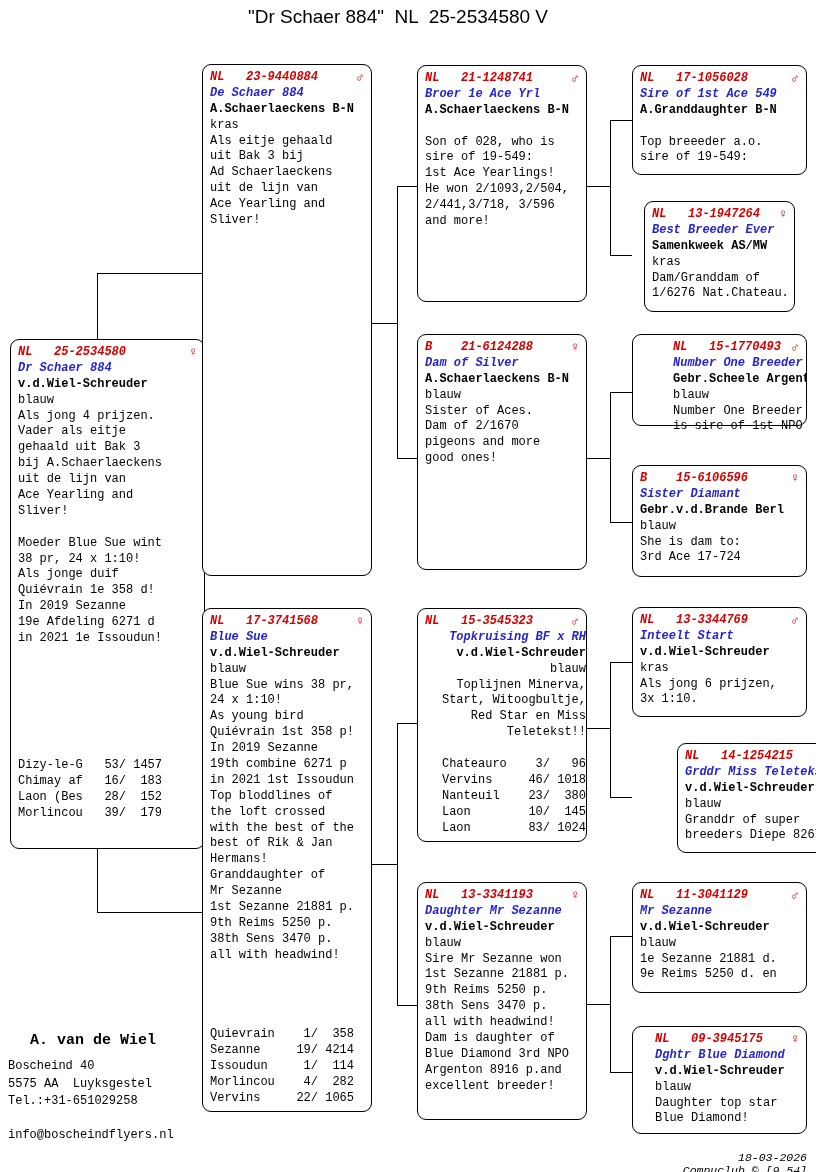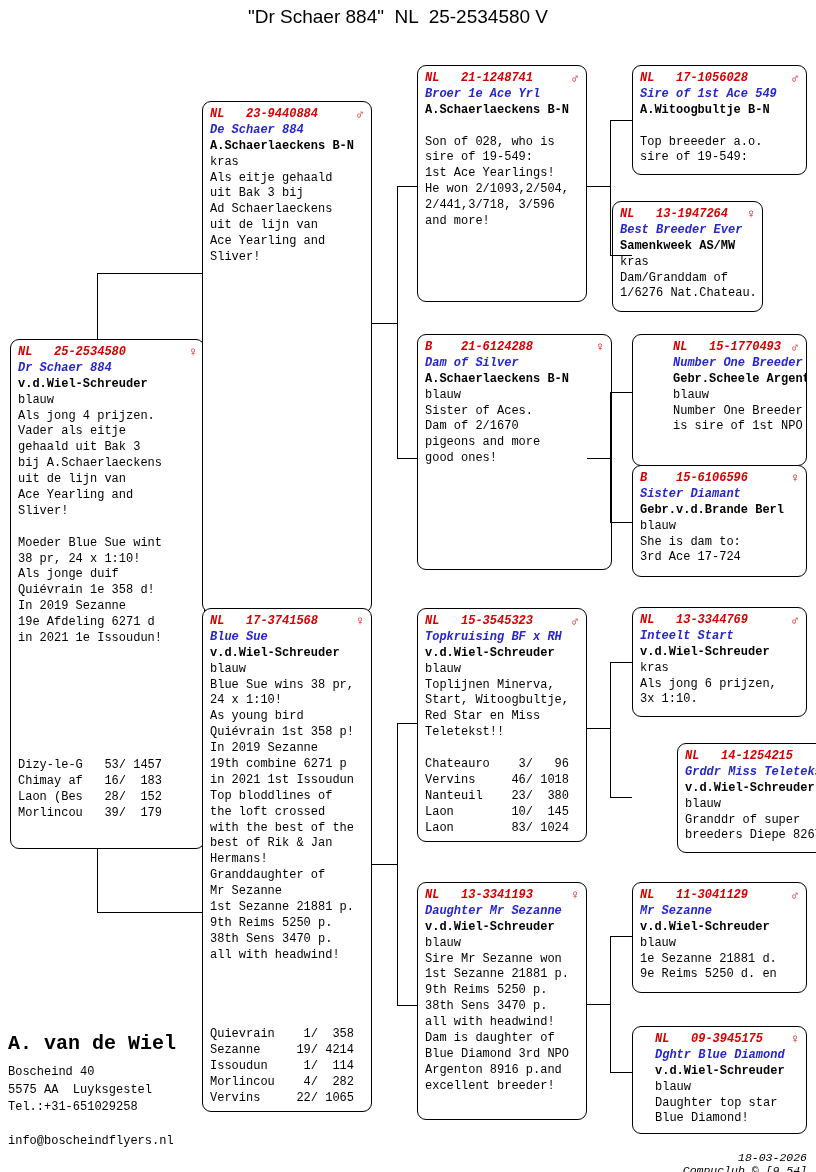--- a/index.html
+++ b/index.html
@@ -12,21 +12,21 @@
   .bline{height:15.9px;line-height:15.9px;white-space:pre;overflow:hidden;}
   .bhdr{display:flex;justify-content:space-between;align-items:center;padding-right:7px;
         color:var(--red);font-weight:bold;font-style:italic;}
   .sex{font-style:normal;font-size:13px;line-height:13px;}
   .bname{color:var(--blue);font-weight:bold;font-style:italic;}
   .bfan{font-weight:bold;}
   .hline,.vline{position:absolute;background:#000;}
   .hline{height:1px;}
   .vline{width:1px;}
   #owner{position:absolute;left:8px;top:1032px;font-size:12px;}
-  #owner .oname{font-size:20px;font-weight:bold;margin-bottom:9px;white-space:pre;}
+  #owner .oname{font-size:15px;font-weight:bold;margin-bottom:9px;white-space:pre;margin-left:22px;}
   #owner .oline{line-height:17.5px;white-space:pre;}
   #owner .oemail{margin-top:16px;white-space:pre;}
   #footer{position:absolute;left:400px;top:1138px;width:407px;text-align:right;
           font-size:11.5px;font-style:italic;white-space:pre;}
   #footer span{margin-left:16px;}
   #footer span:first-child{margin-left:0;}
 </style>
 </head>
 <body>
 
@@ -59,21 +59,21 @@
       <div class="bline"></div>
       <div class="bline"></div>
       <div class="bline"></div>
       <div class="bline"></div>
       <div class="bline"></div>
       <div class="bline">Dizy-le-G   53/ 1457</div>
       <div class="bline">Chimay af   16/  183</div>
       <div class="bline">Laon (Bes   28/  152</div>
       <div class="bline">Morlincou   39/  179</div>
     </div>
-  <div class="box" style="left:202px;top:64px;width:170px;height:512px;margin-top:37px;">
+  <div class="box" style="left:202px;top:64px;width:170px;height:512px;">
       <div class="bline bhdr"><span>NL   23-9440884</span><span class="sex">♂</span></div>
       <div class="bline bname">De Schaer 884</div>
       <div class="bline bfan">A.Schaerlaeckens B-N</div>
       <div class="bline">kras</div>
       <div class="bline">Als eitje gehaald</div>
       <div class="bline">uit Bak 3 bij</div>
       <div class="bline">Ad Schaerlaeckens</div>
       <div class="bline">uit de lijn van</div>
       <div class="bline">Ace Yearling and</div>
       <div class="bline">Sliver!</div>
@@ -116,31 +116,31 @@
       <div class="bline bname">Broer 1e Ace Yrl</div>
       <div class="bline bfan">A.Schaerlaeckens B-N</div>
       <div class="bline"></div>
       <div class="bline">Son of 028, who is</div>
       <div class="bline">sire of 19-549:</div>
       <div class="bline">1st Ace Yearlings!</div>
       <div class="bline">He won 2/1093,2/504,</div>
       <div class="bline">2/441,3/718, 3/596</div>
       <div class="bline">and more!</div>
     </div>
-  <div class="box" style="left:417px;top:334px;width:195px;height:236px;">
+  <div class="box" style="left:417px;top:334px;width:170px;height:236px;">
       <div class="bline bhdr"><span>B    21-6124288</span><span class="sex">♀</span></div>
       <div class="bline bname">Dam of Silver</div>
       <div class="bline bfan">A.Schaerlaeckens B-N</div>
       <div class="bline">blauw</div>
       <div class="bline">Sister of Aces.</div>
       <div class="bline">Dam of 2/1670</div>
       <div class="bline">pigeons and more</div>
       <div class="bline">good ones!</div>
     </div>
-  <div class="box" style="left:417px;top:608px;width:170px;height:234px;">
+  <div class="box" style="left:417px;top:608px;width:170px;height:234px;text-align:right;">
       <div class="bline bhdr"><span>NL   15-3545323</span><span class="sex">♂</span></div>
       <div class="bline bname">Topkruising BF x RH</div>
       <div class="bline bfan">v.d.Wiel-Schreuder</div>
       <div class="bline">blauw</div>
       <div class="bline">Toplijnen Minerva,</div>
       <div class="bline">Start, Witoogbultje,</div>
       <div class="bline">Red Star en Miss</div>
       <div class="bline">Teletekst!!</div>
       <div class="bline"></div>
       <div class="bline">Chateauro    3/   96</div>
@@ -160,34 +160,34 @@
       <div class="bline">38th Sens 3470 p.</div>
       <div class="bline">all with headwind!</div>
       <div class="bline">Dam is daughter of</div>
       <div class="bline">Blue Diamond 3rd NPO</div>
       <div class="bline">Argenton 8916 p.and</div>
       <div class="bline">excellent breeder!</div>
     </div>
   <div class="box" style="left:632px;top:65px;width:175px;height:110px;">
       <div class="bline bhdr"><span>NL   17-1056028</span><span class="sex">♂</span></div>
       <div class="bline bname">Sire of 1st Ace 549</div>
-      <div class="bline bfan">A.Witoogbultje B-N</div>
+      <div class="bline bfan">A.Granddaughter B-N</div>
       <div class="bline"></div>
       <div class="bline">Top breeeder a.o.</div>
       <div class="bline">sire of 19-549:</div>
     </div>
-  <div class="box" style="left:612px;top:201px;width:151px;height:111px;">
+  <div class="box" style="left:644px;top:201px;width:151px;height:111px;">
       <div class="bline bhdr"><span>NL   13-1947264</span><span class="sex">♀</span></div>
       <div class="bline bname">Best Breeder Ever</div>
       <div class="bline bfan">Samenkweek AS/MW</div>
       <div class="bline">kras</div>
       <div class="bline">Dam/Granddam of</div>
       <div class="bline">1/6276 Nat.Chateau.</div>
     </div>
-  <div class="box" style="left:632px;top:334px;width:175px;height:132px;padding-left:40px;">
+  <div class="box" style="left:632px;top:334px;width:175px;height:92px;padding-left:40px;">
       <div class="bline bhdr"><span>NL   15-1770493</span><span class="sex">♂</span></div>
       <div class="bline bname">Number One Breeder</div>
       <div class="bline bfan">Gebr.Scheele Argenton</div>
       <div class="bline">blauw</div>
       <div class="bline">Number One Breeder</div>
       <div class="bline">is sire of 1st NPO</div>
     </div>
   <div class="box" style="left:632px;top:465px;width:175px;height:112px;">
       <div class="bline bhdr"><span>B    15-6106596</span><span class="sex">♀</span></div>
       <div class="bline bname">Sister Diamant</div>

